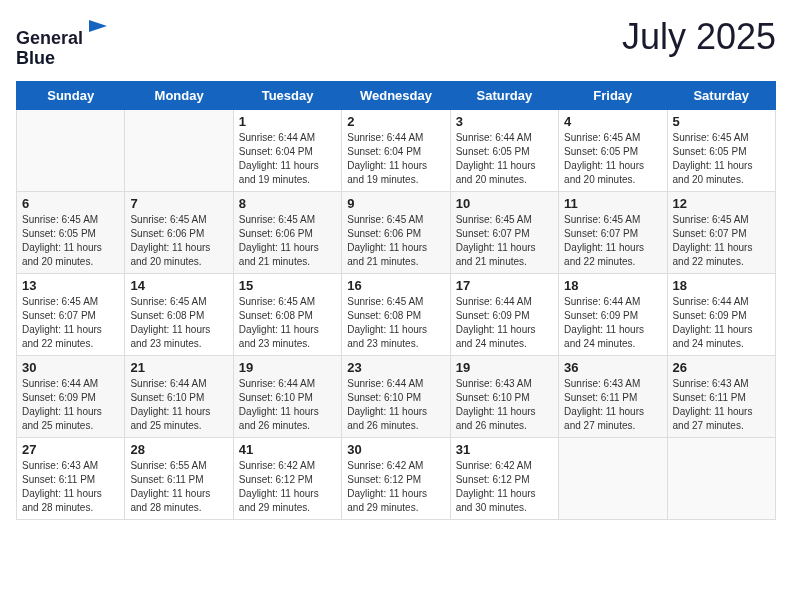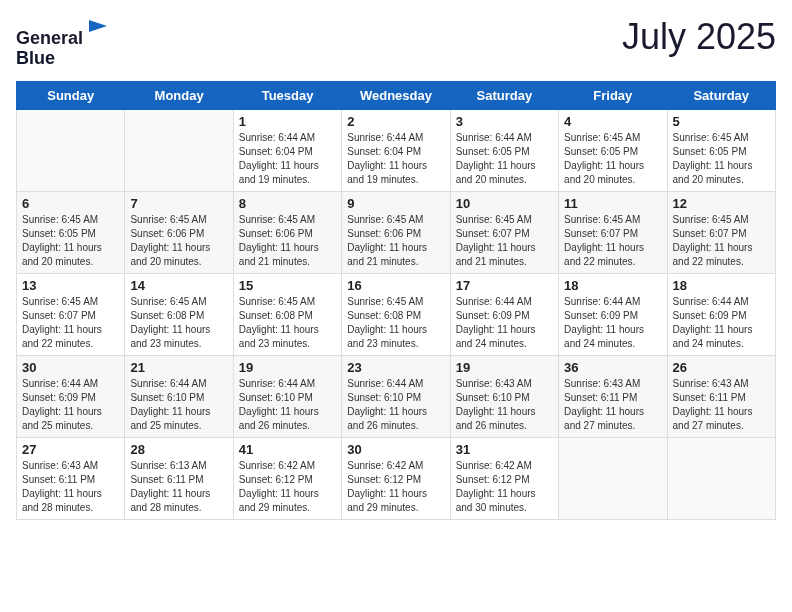--- a/index.html
+++ b/index.html
@@ -288,21 +288,21 @@
       </tr>
       <tr>
         <td>
           <span class="day-num">27</span>
           <div class="cell-info">Sunrise: 6:43 AM
 Sunset: 6:11 PM
 Daylight: 11 hours and 28 minutes.</div>
         </td>
         <td>
           <span class="day-num">28</span>
-          <div class="cell-info">Sunrise: 6:13 AM
+          <div class="cell-info">Sunrise: 6:55 AM
 Sunset: 6:11 PM
 Daylight: 11 hours and 28 minutes.</div>
         </td>
         <td>
           <span class="day-num">41</span>
           <div class="cell-info">Sunrise: 6:42 AM
 Sunset: 6:12 PM
 Daylight: 11 hours and 29 minutes.</div>
         </td>
         <td>

